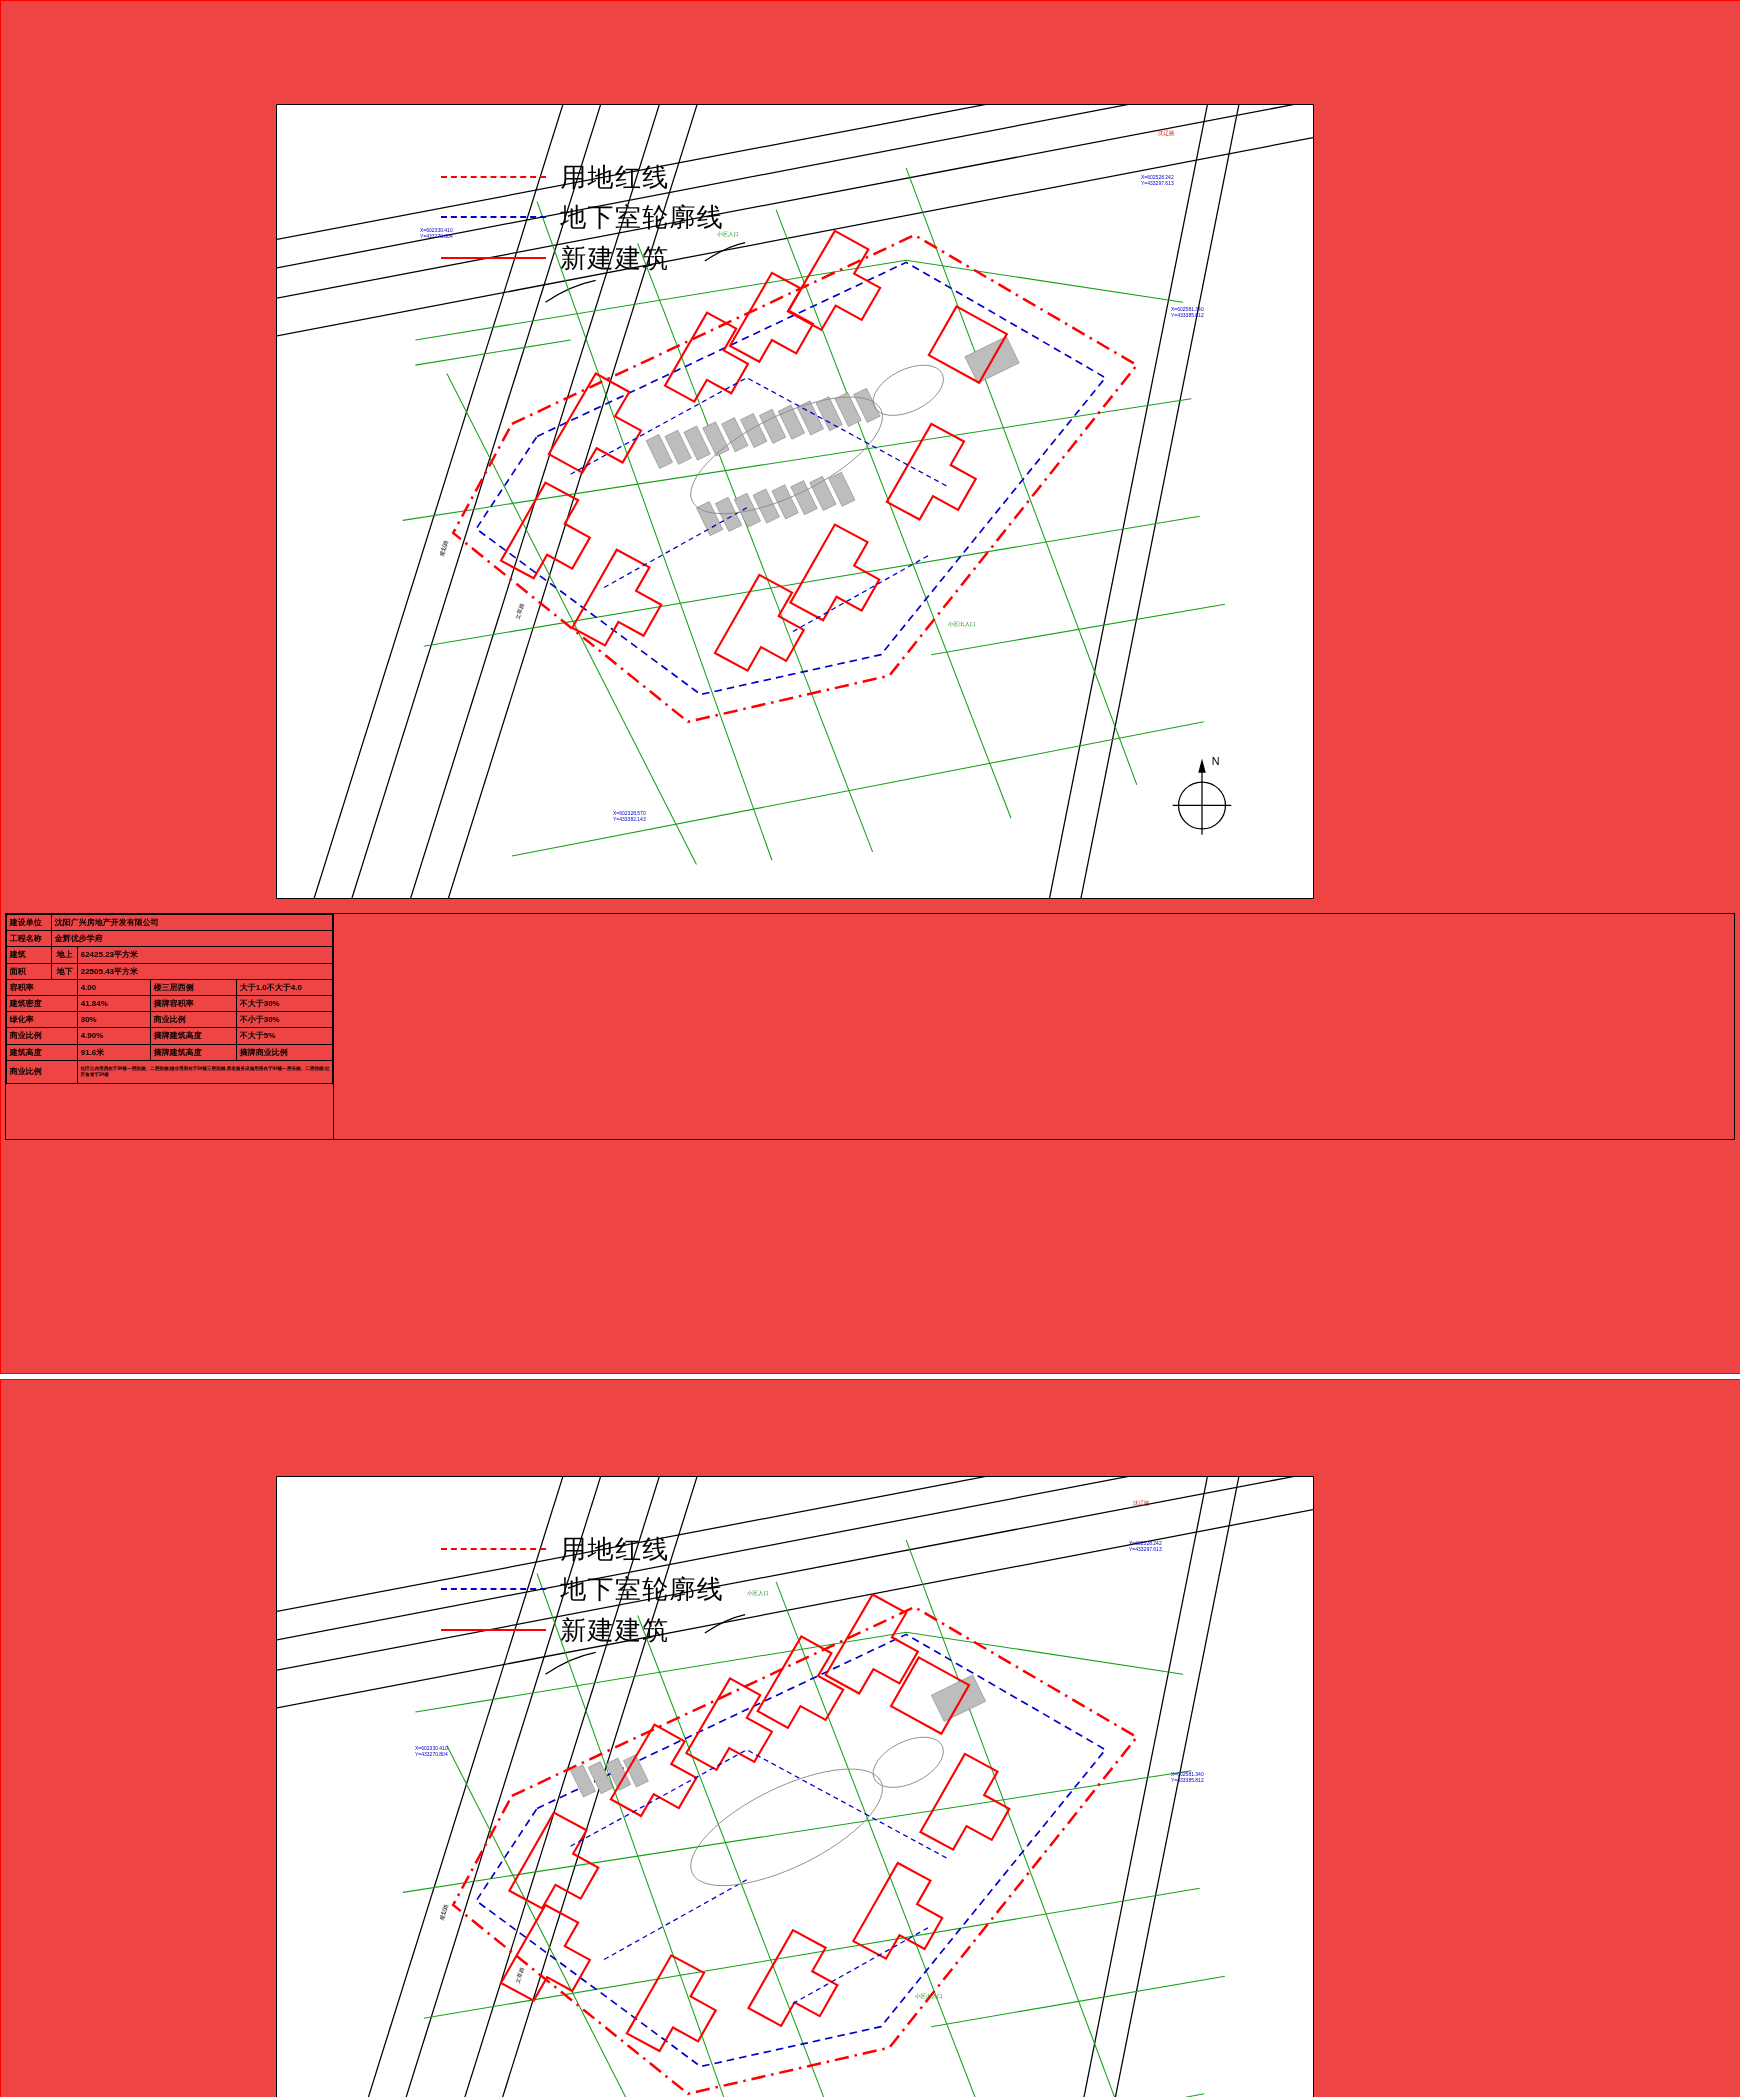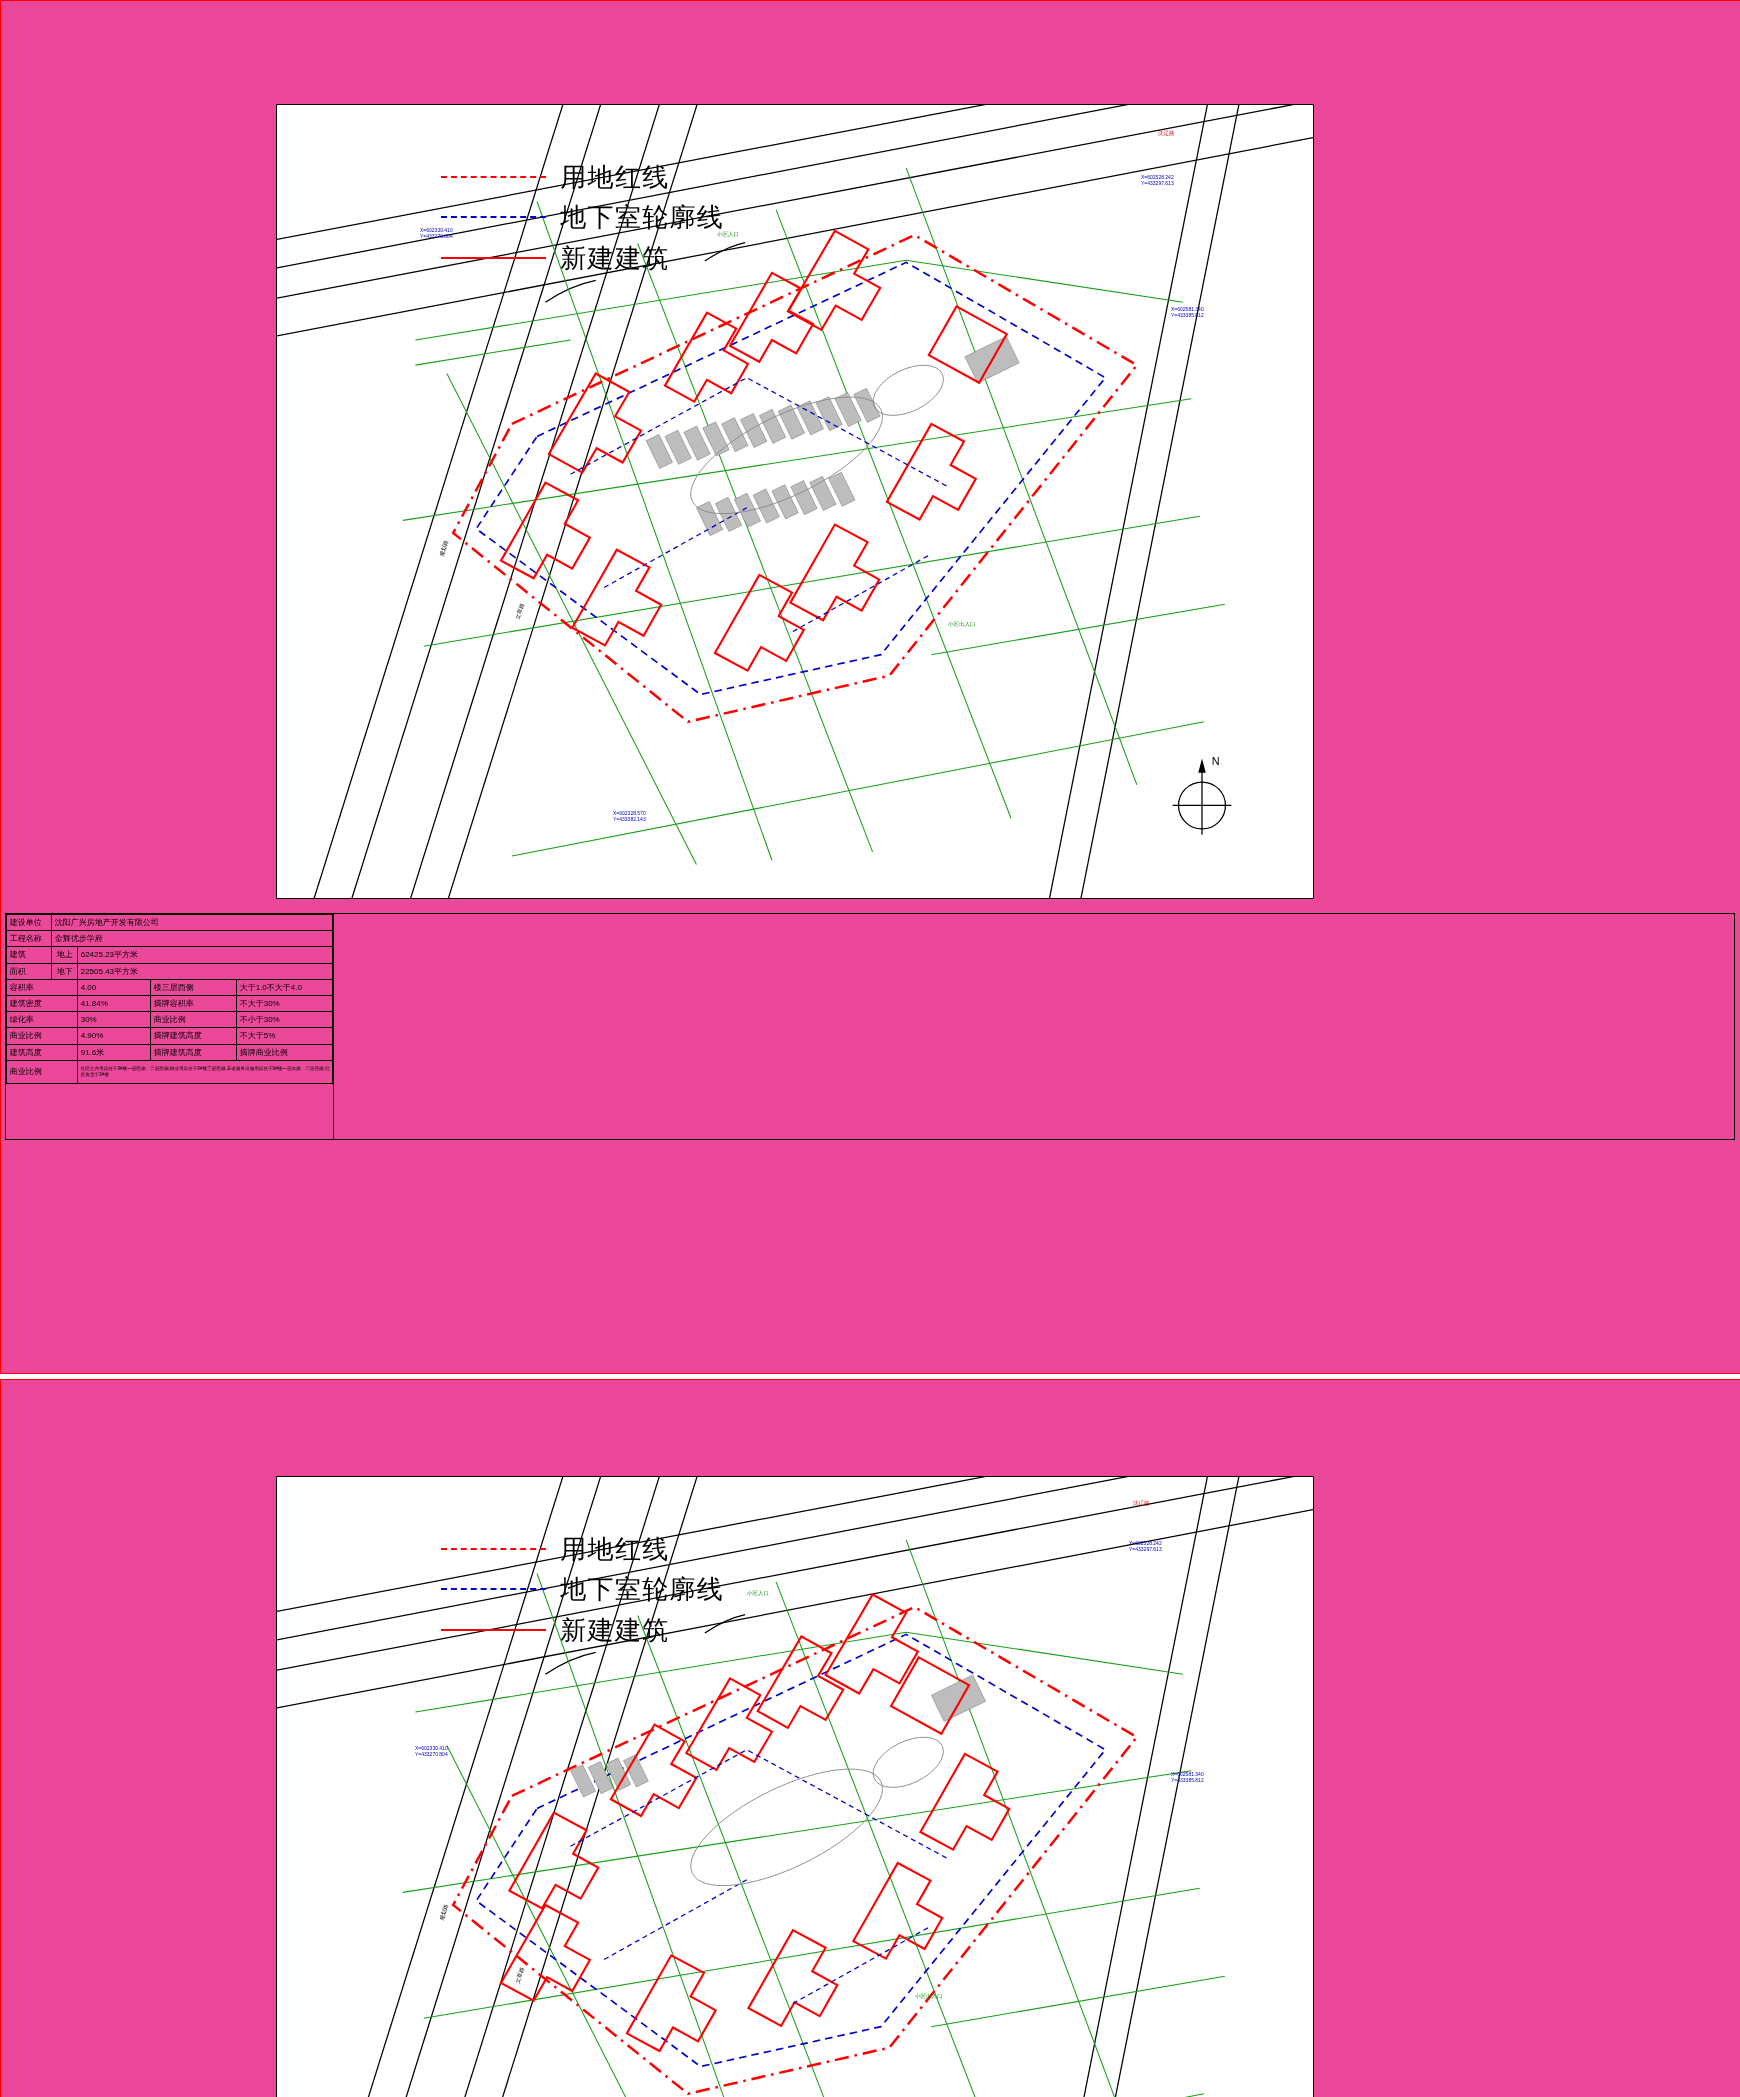--- a/index.html
+++ b/index.html
@@ -11,21 +11,21 @@
     font-family: "Liberation Sans", sans-serif;
     width: 1741px;
     height: 2767px;
     position: relative;
   }
   .sheet {
     position: absolute;
     left: 0;
     box-sizing: border-box;
     border: 1.7px solid #ff0000;
-    background: #ec4899;
+    background: #ef4444;
     padding-left: 23px;
   }
   #sheet-before { top: 0; width: 1741px; height: 1374px; }
   #sheet-after  { top: 1379px; width: 1741px; height: 1387px; border-color:#ff0000; }
 
   
   .drawing-frame {
     position: absolute;
     border: 1.3px solid #000;
     background: #fff;
@@ -245,21 +245,21 @@
 
     <svg class="compass" style="left:885px; top:646px;" width="80" height="88" viewBox="0 0 190 210">
       <circle cx="95" cy="130" r="56" fill="none" stroke="#000" stroke-width="3"></circle>
       <line x1="95" y1="44" x2="95" y2="200" stroke="#000" stroke-width="3"></line>
       <line x1="25" y1="130" x2="165" y2="130" stroke="#000" stroke-width="3"></line>
       <polygon points="95,18 86,52 104,52" fill="#000"></polygon>
       <text x="118" y="34" font-size="26" font-family="Liberation Sans">N</text>
     </svg>
   </div>
 
-  <div class="titleblock" style="left:4.2px; top:912px; width:1730px; height:227px;">
+  <div class="titleblock" style="left:4.2px; top:912px; width:1730px; height:227px;font-weight:bold;">
     <div class="tb-left-wrap">
       <table class="tb-table">
         <tbody>
             <tr>
               <td class="lbl">建设单位</td>
               <td class="val" colspan="4">沈阳广兴房地产开发有限公司</td>
             </tr>
         <tr>
               <td class="lbl">工程名称</td>
               <td class="val" colspan="4">金辉优步学府</td>

